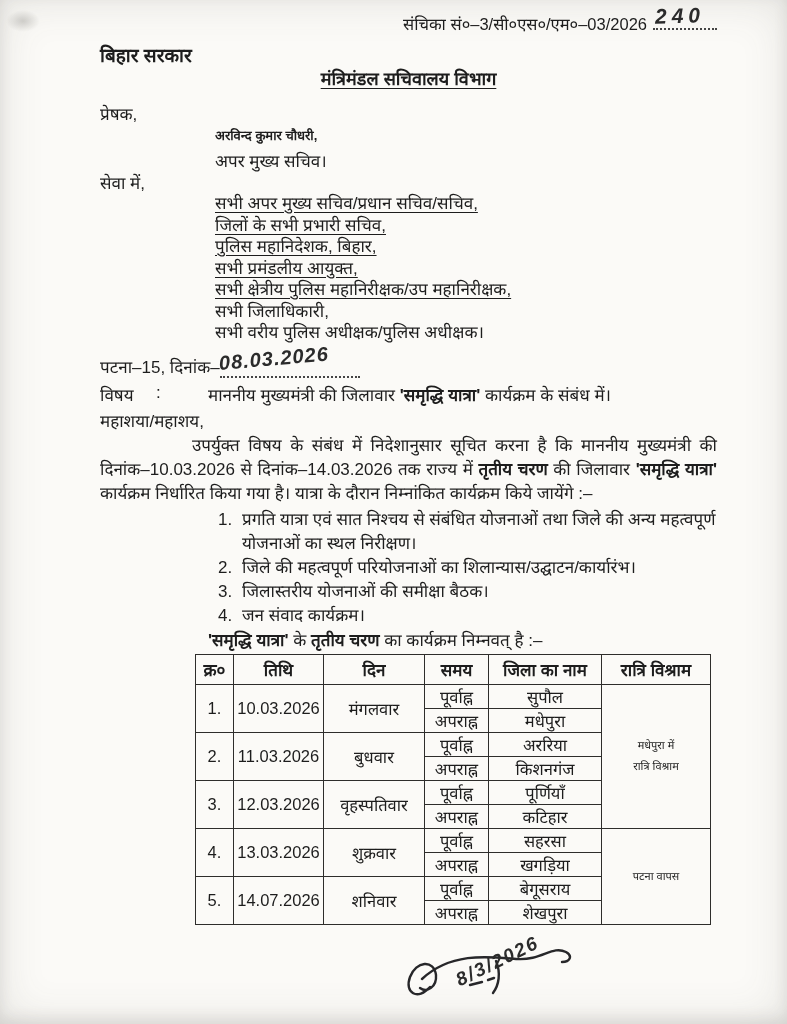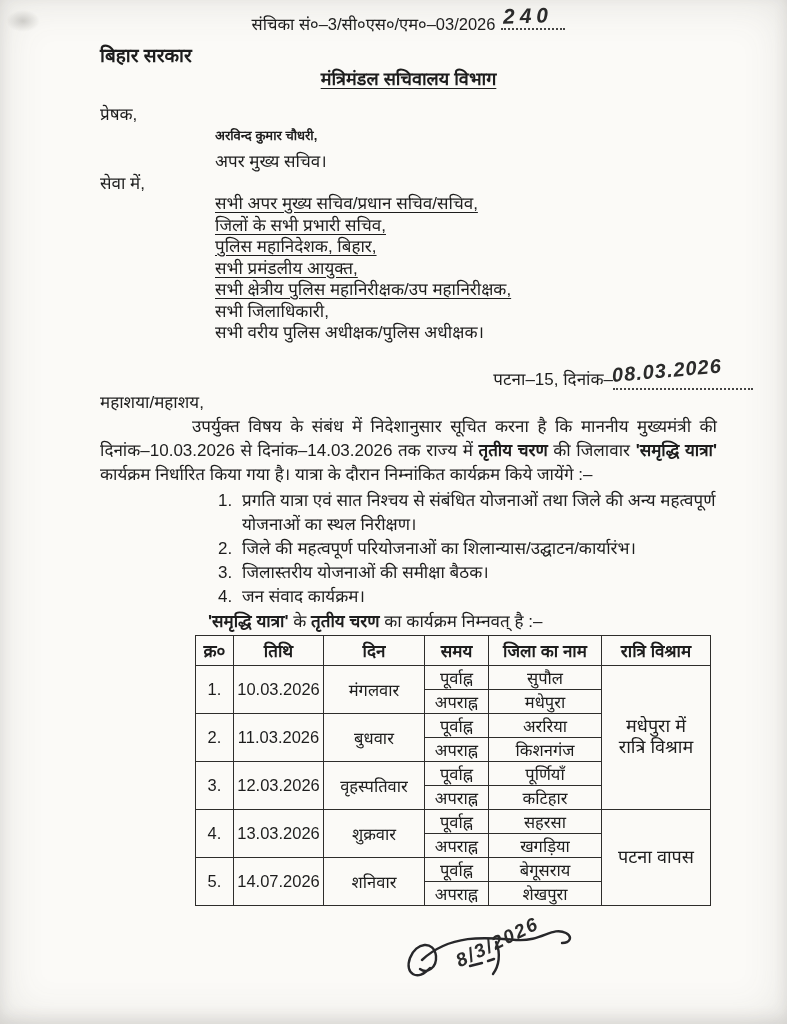--- a/index.html
+++ b/index.html
@@ -8,39 +8,39 @@
     font-family:"Liberation Sans","DejaVu Sans",sans-serif;
     color:#1d1d1d;
     background:#fbfaf7;
     box-shadow: inset 0 0 45px rgba(80,78,70,.14), inset 0 -6px 14px rgba(80,78,70,.12);
     overflow:hidden;
     position:relative;
   }
   .page { padding:12px 70px 0 100px; }
 
   
-  .file-line { text-align:center; font-size:16.5px; height:30px; }
+  .file-line { text-align:right; font-size:16.5px; height:30px; }
   .hand { font-style:italic; color:#2b2b2b; }
   .file-no-wrap { display:inline-block; position:relative; width:64px; border-bottom:2px dotted #444; vertical-align:baseline; height:18px; margin-left:6px;}
   .file-no-wrap .hand { position:absolute; left:2px; bottom:0px; font-size:21px; letter-spacing:5px; transform:rotate(-2deg); white-space:nowrap; font-weight:600;}
   .govt-title { text-align:left; font-size:19px; font-weight:bold; height:24px; }
   .dept-title { text-align:center; font-size:18px; font-weight:bold; height:28px; }
   .dept-title span { text-decoration:underline; text-underline-offset:3px; }
 
   
   .from-label { font-size:17px; margin-top:8px; height:24px; }
   .sender-name { font-size:13px; font-weight:bold; margin-left:115px; height:23px; }
   .sender-desig { font-size:17px; margin-left:115px; height:22px; }
   .to-label { font-size:17px; height:22px; }
   .recipients { margin-left:115px; }
   .recipients div { font-size:17px; line-height:21.5px; }
   .recipients .ul { text-decoration:underline; text-underline-offset:3px; }
 
   
-  .dateline { display:flex; justify-content:flex-end; margin-right:-36px; margin-top:16px; height:30px; font-size:17px; align-items:flex-end; }
+  .dateline { display:flex; margin-right:-36px; margin-top:4px; height:30px; font-size:17px; align-items:flex-end; }
   .date-dots { display:inline-block; position:relative; width:140px; border-bottom:2px dotted #444; height:16px; }
   .date-dots .hand { position:absolute; left:0px; bottom:1px; font-size:20px; letter-spacing:1px; transform:rotate(-5deg); transform-origin:left bottom; white-space:nowrap; font-weight:600; }
 
   
   .subject-row { display:flex; font-size:17px; margin-top:5px; height:26px; }
   .subject-label { width:56px; }
   .subject-colon { width:52px; }
   .salutation { font-size:17px; height:25px; }
   .body-para { font-size:17px; line-height:24px; text-align:justify; text-indent:92px; }
   b.hl { font-weight:bold; }
@@ -51,21 +51,21 @@
   .activity .num { width:24px; flex:none; }
   .schedule-intro { margin-left:108px; font-size:17px; line-height:26px; }
 
   
   table { border-collapse:collapse; margin:0 0 0 95px; table-layout:fixed; }
   th,td { border:1.6px solid #2e2d2b; text-align:center; padding:0 2px; font-size:16.5px; }
   th { font-size:17px; font-weight:bold; height:30px; }
   td { height:23px; }
   col.c-sn{width:38px;} col.c-date{width:90px;} col.c-day{width:101px;}
   col.c-time{width:64px;} col.c-dist{width:113px;} col.c-halt{width:109px;}
-  td.halt { font-size:18px; line-height:21px; }
+  td.halt { font-size:11px; line-height:21px; }
 
   
   .sig-block { position:relative; margin-left:300px; width:260px; height:90px; margin-top:4px; }
   .sig-block svg { position:absolute; left:0; top:0; }
   .sig-date { position:absolute; left:62px; top:40px; font-size:19px; font-style:italic; font-weight:600; letter-spacing:2px; transform:rotate(-26deg); transform-origin:left bottom; white-space:nowrap; color:#2b2b2b; }
 
   
   .smudge { position:absolute; left:6px; top:10px; width:34px; height:22px; background:radial-gradient(ellipse at center, rgba(90,88,82,.25), rgba(90,88,82,0) 70%); }
 </style>
 </head>
@@ -98,20 +98,25 @@
     <div>सभी वरीय पुलिस अधीक्षक/पुलिस अधीक्षक।</div>
   </div>
 
   <div class="dateline">
     <span>पटना–15, दिनांक–</span>
       <span class="date-dots">
         <span class="hand">08.03.2026</span>
       </span>
   </div>
 
+  <div class="subject-row">
+    <span class="subject-label">विषय</span>
+    <span class="subject-colon">:</span>
+    <span><span>माननीय मुख्यमंत्री की जिलावार </span><b class="hl">'समृद्धि यात्रा'</b><span> कार्यक्रम के संबंध में।</span></span>
+  </div>
 
   <div class="salutation">महाशया/महाशय,</div>
 
   <div class="body-para">
     <span>उपर्युक्त विषय के संबंध में निदेशानुसार सूचित करना है कि माननीय मुख्यमंत्री की दिनांक–10.03.2026 से दिनांक–14.03.2026 तक राज्य में </span><b class="hl">तृतीय चरण</b><span> की जिलावार </span><b class="hl">'समृद्धि यात्रा'</b><span> कार्यक्रम निर्धारित किया गया है। यात्रा के दौरान निम्नांकित कार्यक्रम किये जायेंगे :–</span>
   </div>
 
   <div class="activities">
     <div class="activity">
       <span class="num">1.</span>

